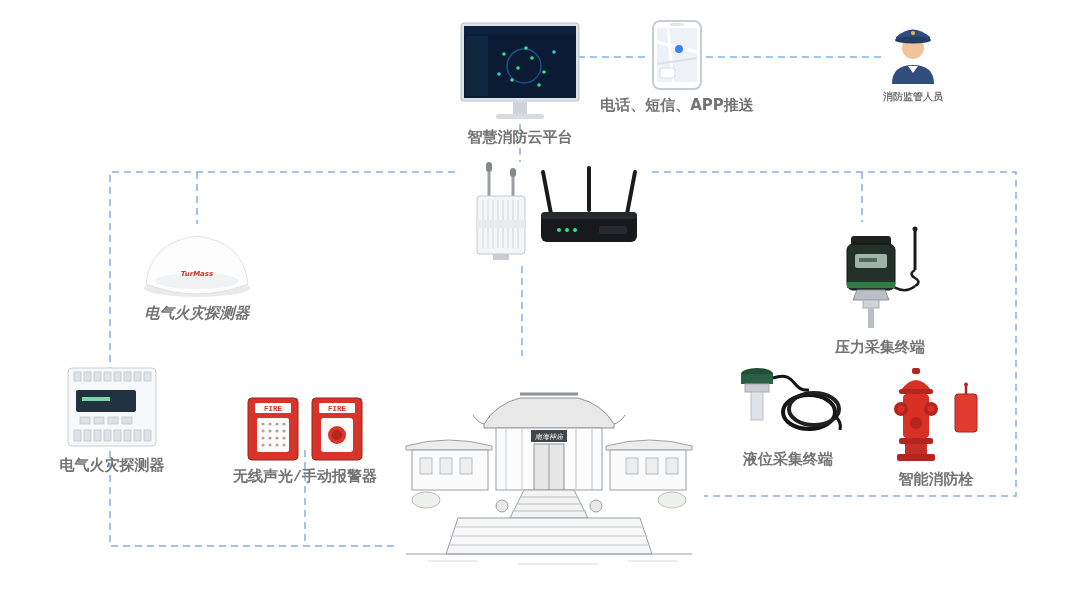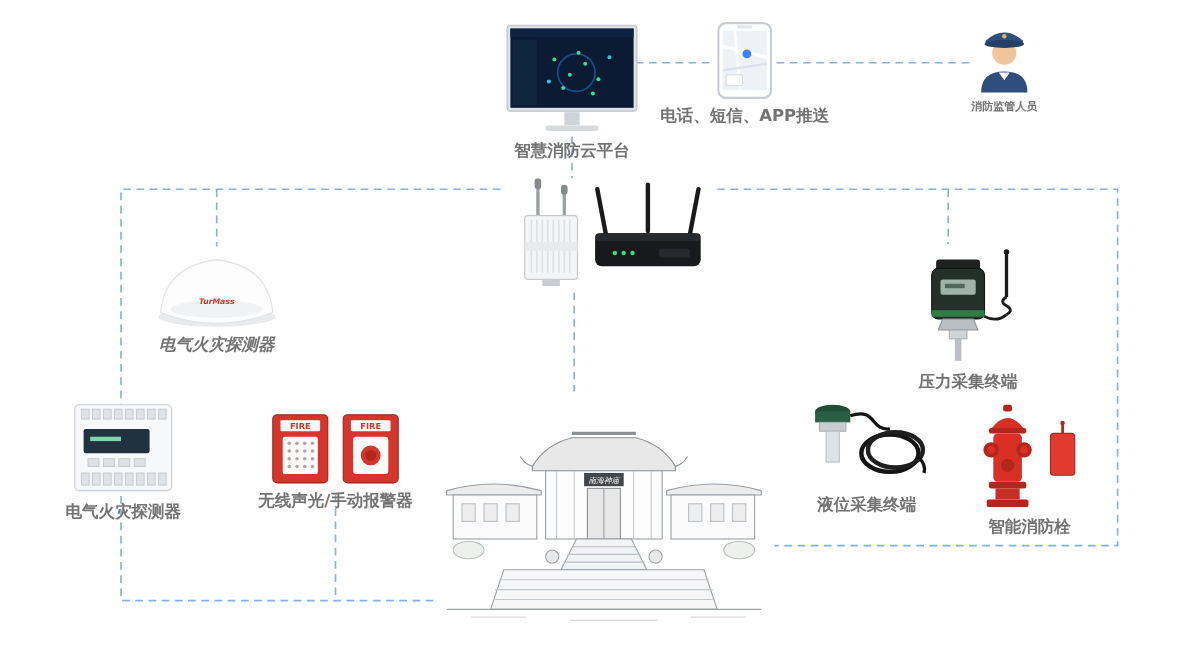--- a/index.html
+++ b/index.html
@@ -145,21 +145,21 @@
           <rect x="42" y="66" width="7" height="11"></rect>
         <rect x="52" y="66" width="7" height="11"></rect>
           <rect x="62" y="66" width="7" height="11"></rect>
         <rect x="72" y="66" width="7" height="11"></rect>
           <rect x="82" y="66" width="7" height="11"></rect>
       </g>
     </svg>
     <div class="label">电气火灾探测器</div>
   </div>
 
-  <div class="node" style="left:235px; top:376px; width:140px;">
+  <div class="node" style="left:235px; top:397px; width:140px;font-family:Liberation Mono, monospace;">
     <div class="icons-row" style="gap:12px;">
       <svg width="52" height="64" viewBox="0 0 52 64">
         <rect x="1" y="1" width="50" height="62" rx="4" fill="#d6352b" stroke="#9e2018"></rect>
         <rect x="8" y="6" width="36" height="10" rx="1" fill="#ffffff"></rect>
         <text x="26" y="14" font-size="7.5" font-weight="bold" fill="#d6352b" text-anchor="middle">FIRE</text>
         <rect x="10" y="21" width="32" height="34" rx="2" fill="#fbfbfb"></rect>
         <g fill="#b0a5a0">
           <circle cx="16" cy="27" r="1.6"></circle>
             <circle cx="23" cy="27" r="1.6"></circle>
             <circle cx="30" cy="27" r="1.6"></circle>

